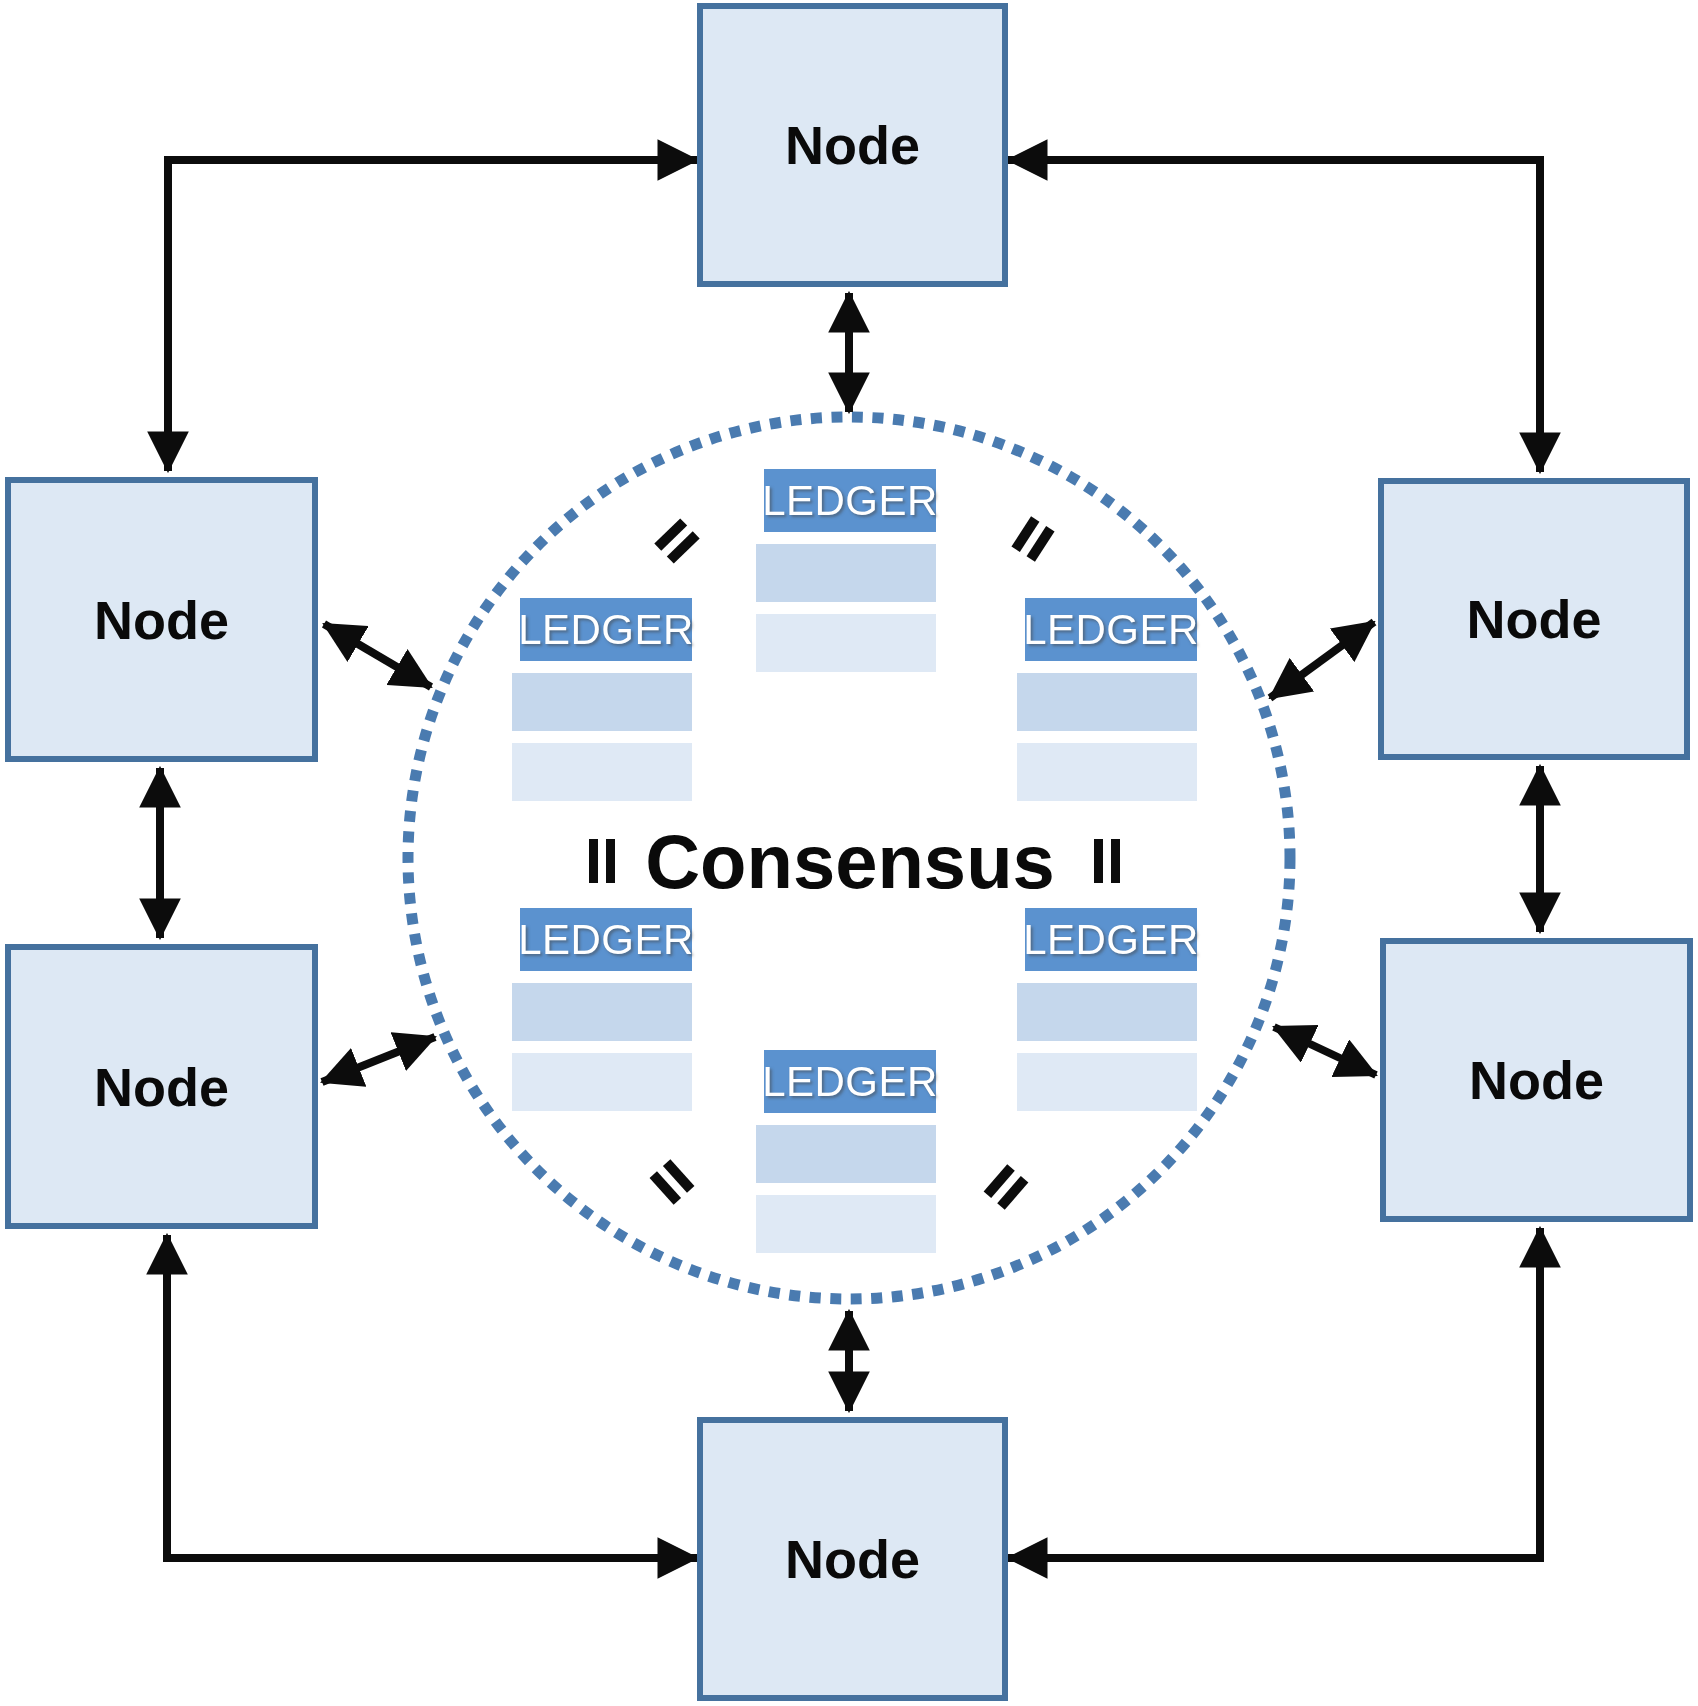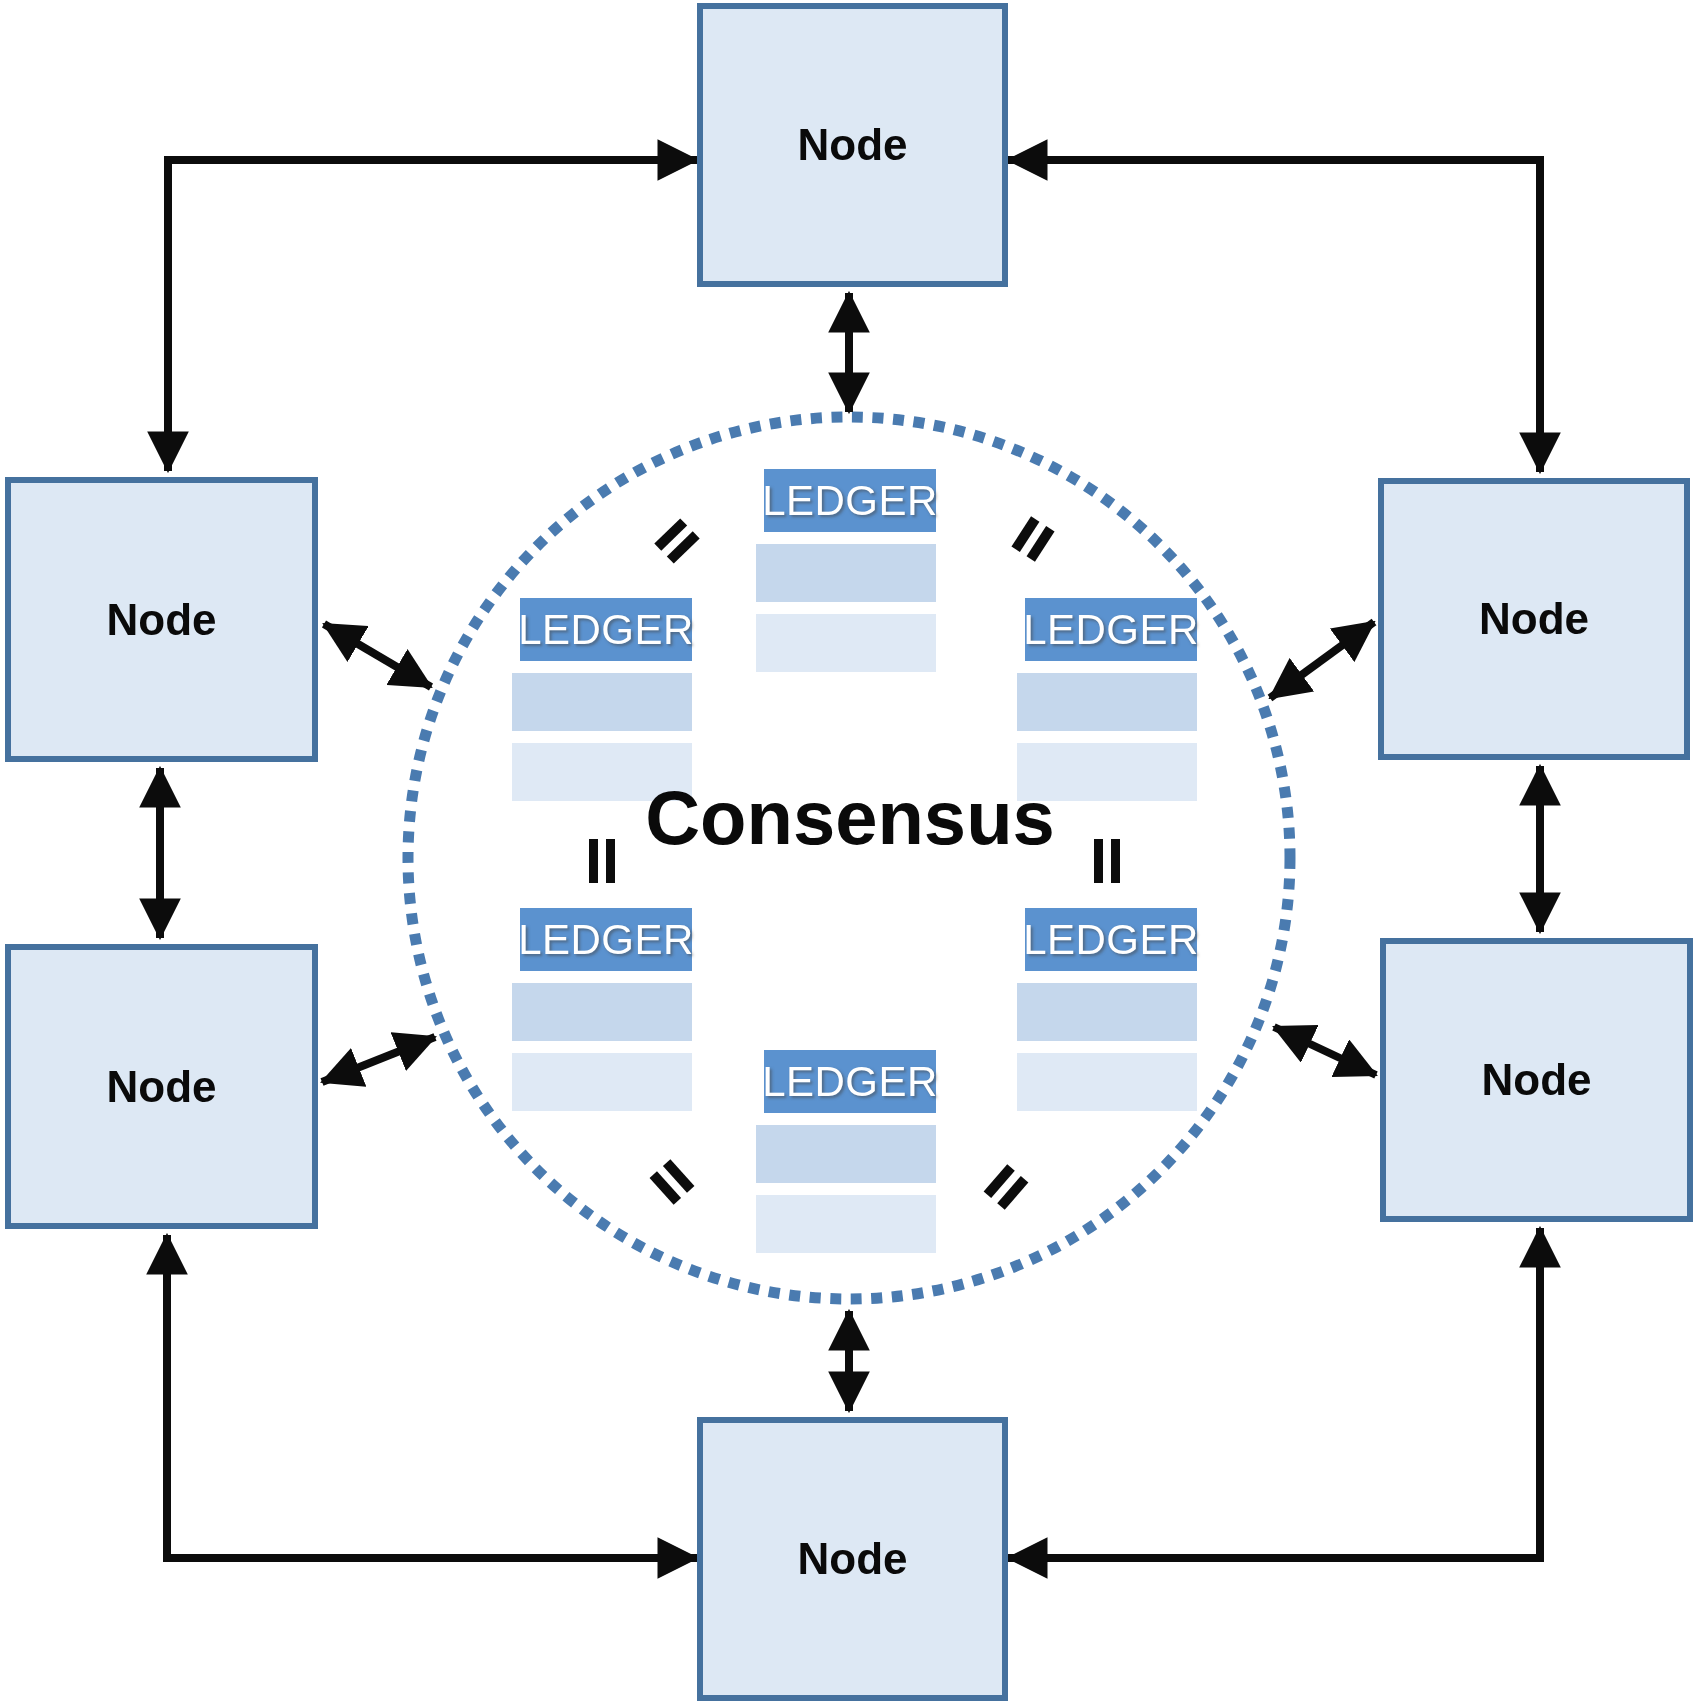--- a/index.html
+++ b/index.html
@@ -16,21 +16,21 @@
   .circ{stroke:var(--circle-dot,#4a7bb0);stroke-width:11;fill:none;}
 
   .node{
     position:absolute;z-index:3;
     background:var(--node-fill,#dde8f4);
     border:6px solid var(--node-border,#45719e);
     box-sizing:border-box;
     display:flex;align-items:center;justify-content:center;
   }
   .node-label{
-    font-size:44px;font-weight:700;color:#0a0a0a;
+    font-size:54px;font-weight:700;color:#0a0a0a;
     letter-spacing:0px;line-height:1;
   }
   .node-top{left:697px;top:3px;width:311px;height:284px;}
   .node-left-upper{left:5px;top:477px;width:313px;height:285px;}
   .node-left-lower{left:5px;top:944px;width:313px;height:285px;}
   .node-right-upper{left:1378px;top:478px;width:312px;height:282px;}
   .node-right-lower{left:1380px;top:938px;width:313px;height:284px;}
   .node-bottom{left:697px;top:1417px;width:311px;height:284px;}
 
   .ledger{position:absolute;z-index:4;width:180px;}
@@ -46,21 +46,21 @@
   .ledger-row.r2{background:var(--ledger-row-2,#dfe9f5);}
   .ledger-top-center{left:756px;top:469px;}
   .ledger-upper-left{left:512px;top:598px;}
   .ledger-upper-right{left:1017px;top:598px;}
   .ledger-lower-left{left:512px;top:908px;}
   .ledger-lower-right{left:1017px;top:908px;}
   .ledger-bottom-center{left:756px;top:1050px;}
 
   .consensus{
     position:absolute;z-index:4;
-    left:650px;top:776px;width:400px;height:84px;
+    left:650px;top:820px;width:400px;height:84px;
     display:flex;align-items:center;justify-content:center;
     font-size:76px;font-weight:700;color:#0a0a0a;line-height:1;
   }
 
   .eq{
     position:absolute;z-index:4;
     display:flex;flex-direction:column;justify-content:space-between;
   }
   .eq .bar{background:var(--arrow,#0c0c0c);width:100%;}
   .eq-corner{width:36px;height:28px;}

